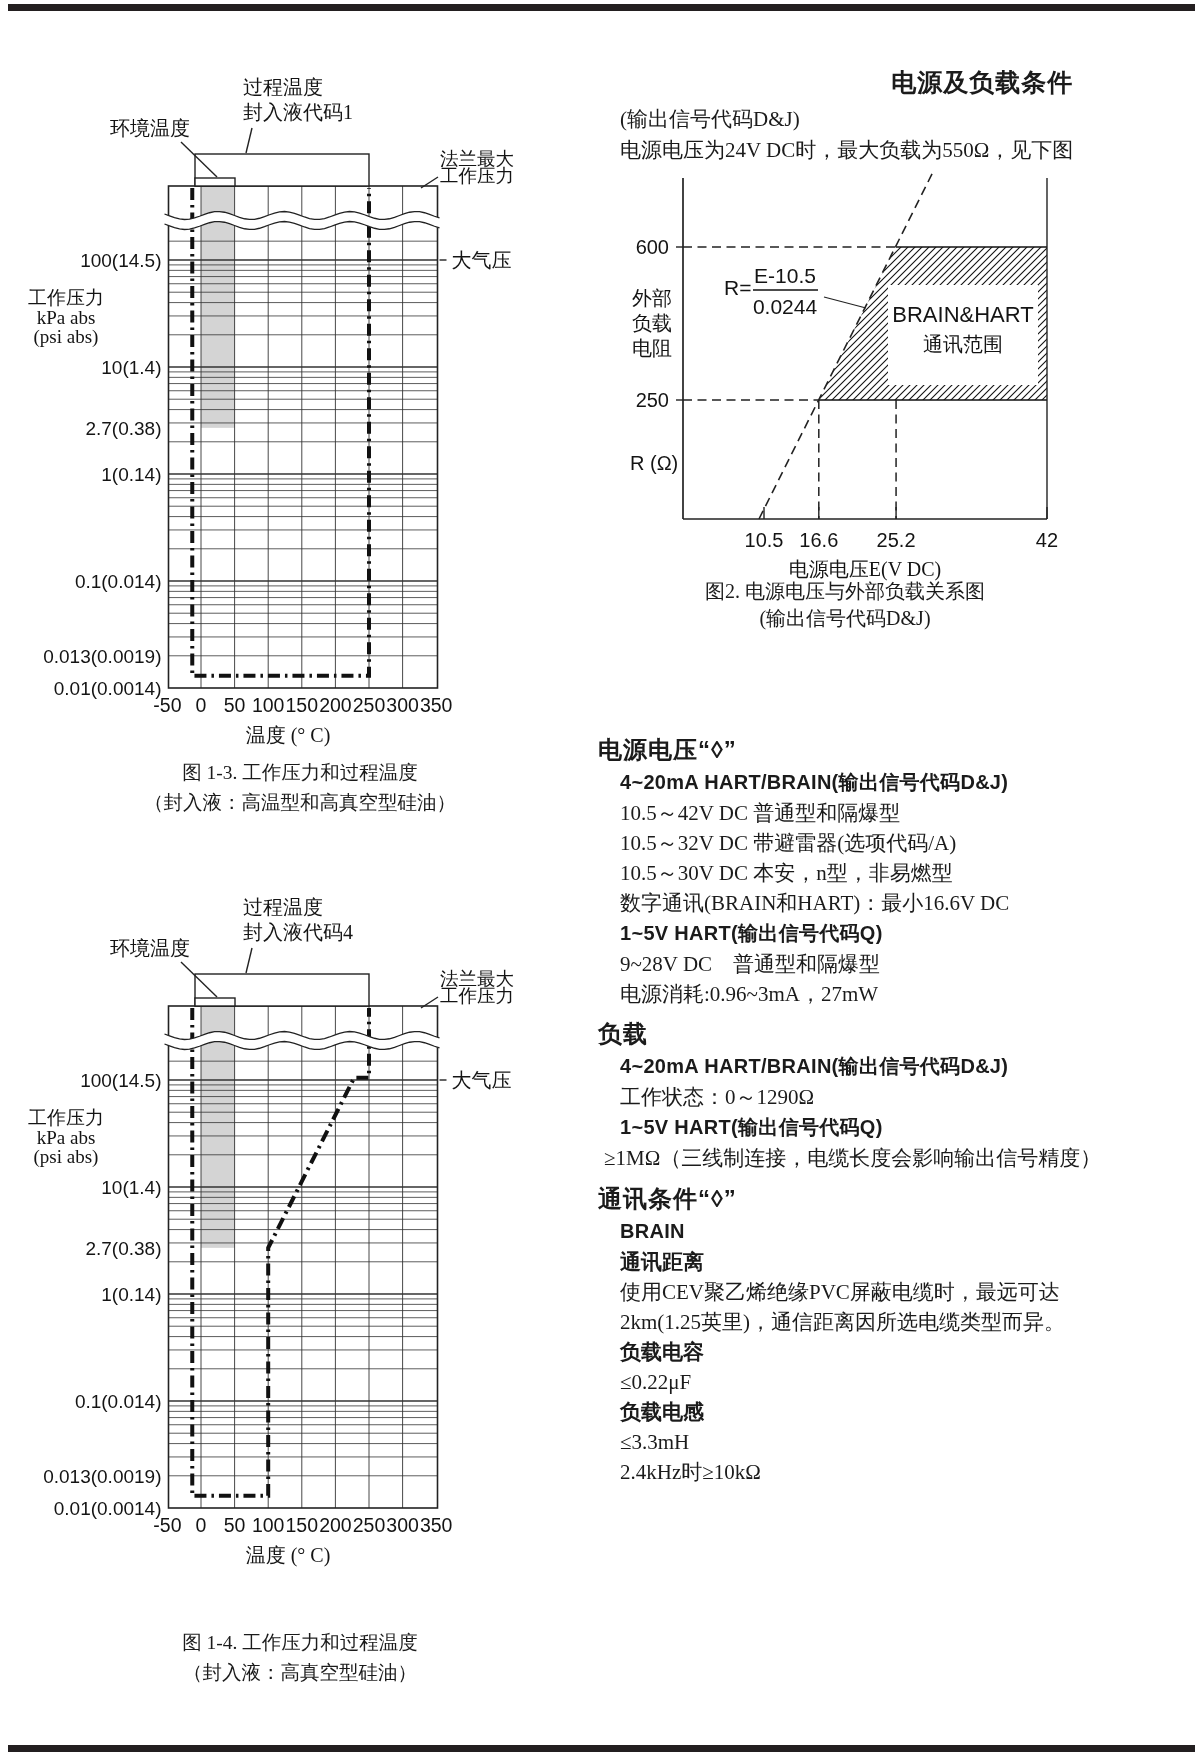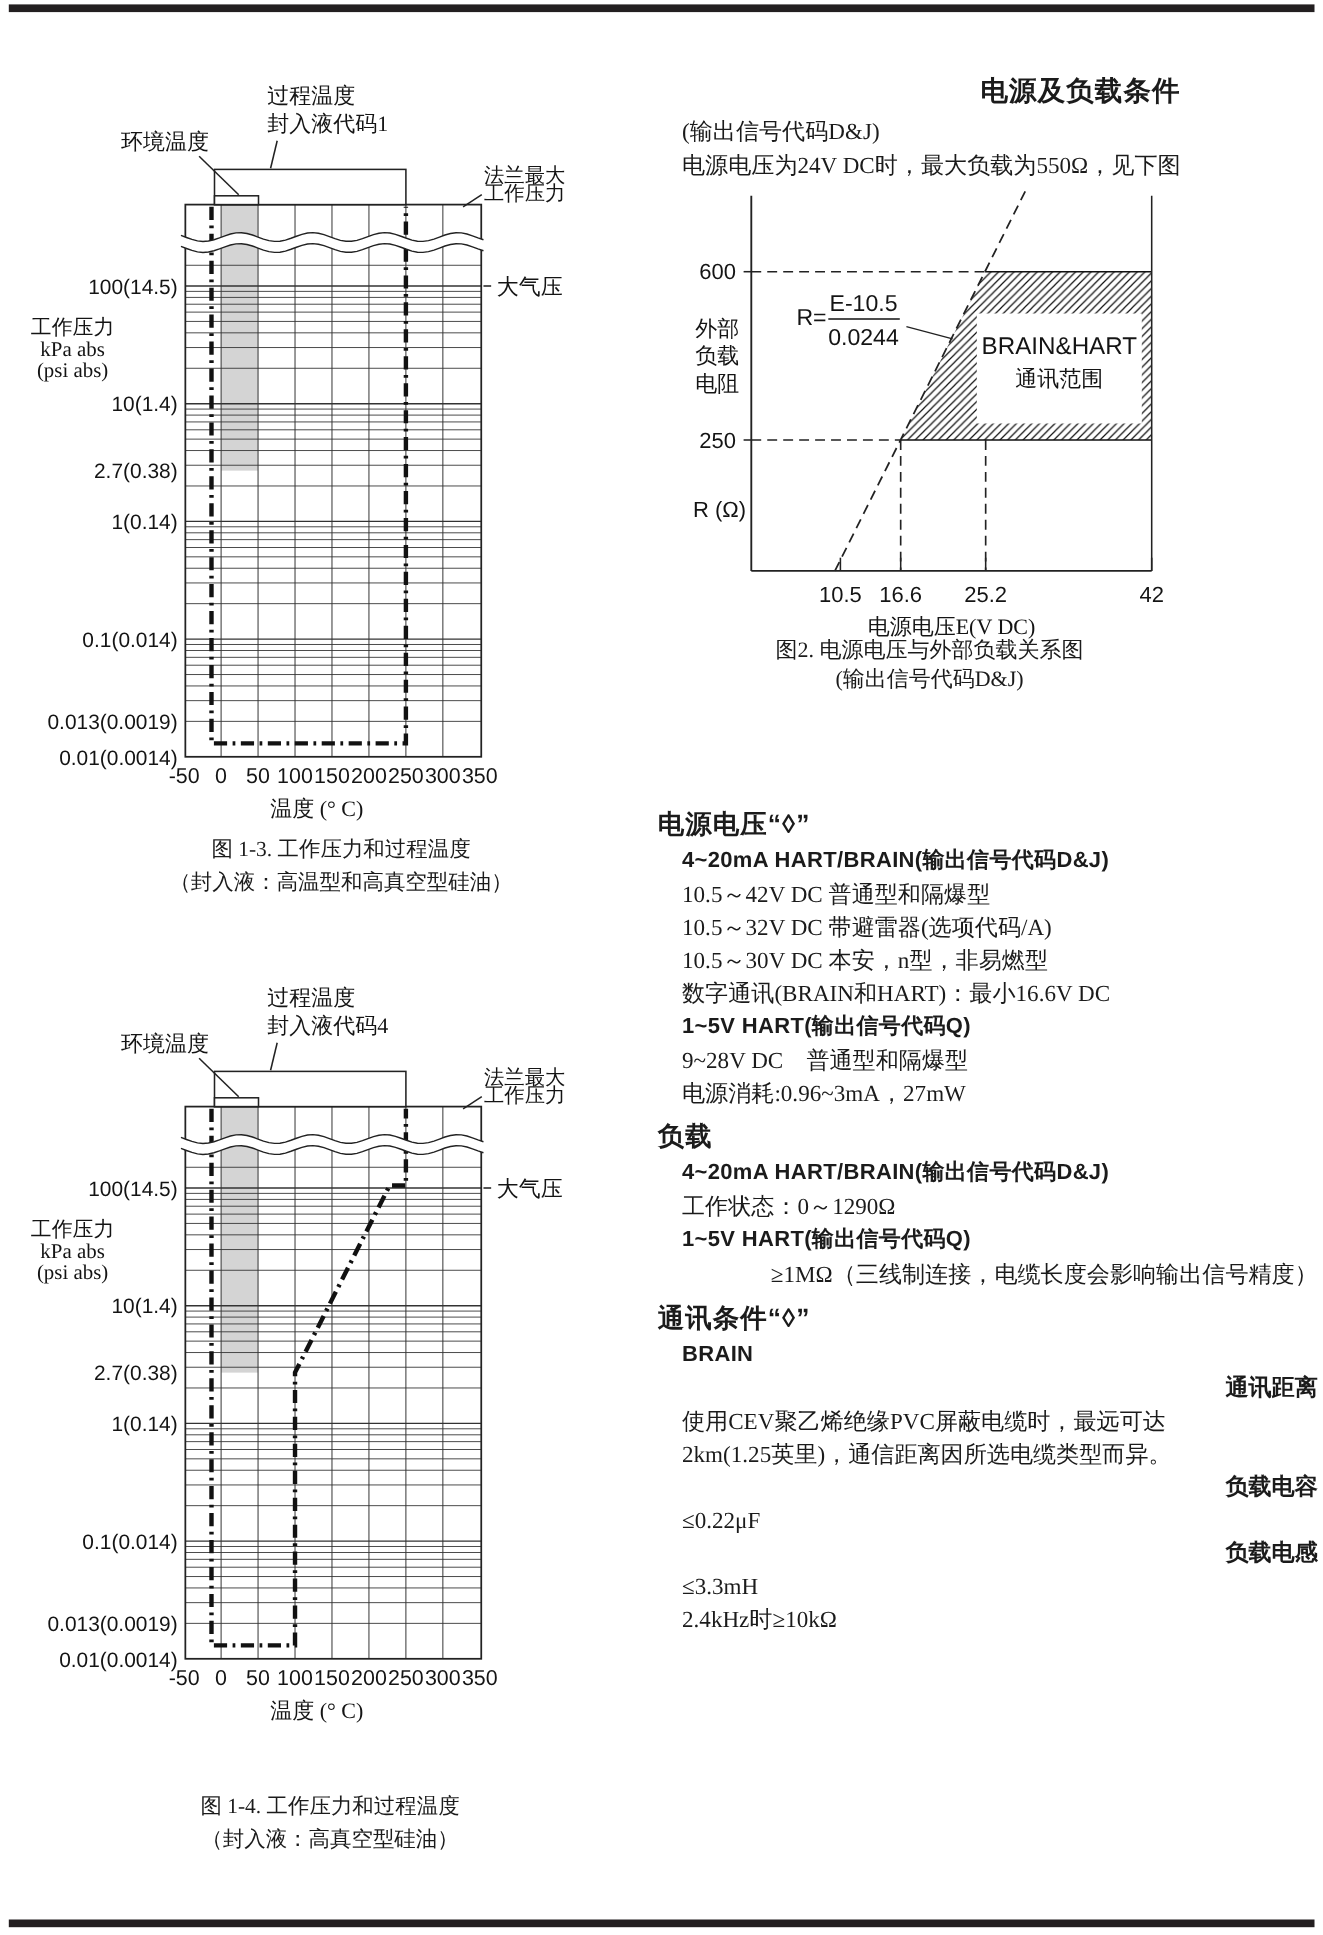--- a/index.html
+++ b/index.html
@@ -15,22 +15,22 @@
   .fig2-caption{position:absolute;left:610px;top:578px;width:470px;text-align:center;
                font:20px "Liberation Serif",serif;line-height:27px;white-space:nowrap;}
   .spec-head{position:absolute;left:598px;top:66px;white-space:nowrap;}
   .spec-title{font:bold 25px "Liberation Sans",sans-serif;letter-spacing:1px;text-align:right;}
   .spec-intro{font:21px "Liberation Serif",serif;padding-left:22px;line-height:31px;margin-top:5px;}
   .sections{position:absolute;left:598px;top:735px;width:600px;}
   .sec-h1{font:bold 24px "Liberation Sans",sans-serif;letter-spacing:1px;margin:10px 0 2px;line-height:30px;white-space:nowrap;}
   .sec-h1:first-child{margin-top:0;}
   .sec-gothic{font:bold 20px "Liberation Sans",sans-serif;letter-spacing:.3px;padding-left:22px;line-height:31px;white-space:nowrap;}
   .sec-body{font:21px "Liberation Serif",serif;padding-left:22px;line-height:30px;white-space:nowrap;}
-  .sec-body2{font:21px "Liberation Serif",serif;padding-left:6px;line-height:31px;white-space:nowrap;text-align:right;}
-  .sec-h2{font:bold 21px "Liberation Sans",sans-serif;padding-left:22px;line-height:30px;white-space:nowrap;text-align:right;}
+  .sec-body2{font:21px "Liberation Serif",serif;padding-left:6px;line-height:31px;white-space:nowrap;}
+  .sec-h2{font:bold 21px "Liberation Sans",sans-serif;padding-left:22px;line-height:30px;white-space:nowrap;}
 </style>
 </head>
 <body>
 
 <div class="page">
   <div class="rule top"></div>
   <div class="rule bottom"></div>
 
   <svg id="fig13" viewBox="0 60 560 690" style="left:0;top:60px;width:560px;height:690px">
       <rect x="201" y="186" width="33.599999999999994" height="241.84407723498833" fill="#d4d4d4"></rect>
@@ -109,21 +109,21 @@
       <text x="243" y="94" font-size="20" text-anchor="start" font-family="&quot;Liberation Serif&quot;,serif">过程温度</text>
       <text x="243" y="119" font-size="20" text-anchor="start" font-family="&quot;Liberation Serif&quot;,serif">封入液代码1</text>
       <text x="440" y="165" font-size="18.5" text-anchor="start" font-family="&quot;Liberation Serif&quot;,serif">法兰最大</text>
       <text x="440" y="182" font-size="18.5" text-anchor="start" font-family="&quot;Liberation Serif&quot;,serif">工作压力</text>
       <line x1="439.5" y1="260" x2="446.5" y2="260" stroke="#222" stroke-width="1.4"></line>
       <text x="451.5" y="267" font-size="20" text-anchor="start" font-family="&quot;Liberation Serif&quot;,serif">大气压</text>
       <line x1="181" y1="142" x2="217" y2="177" stroke="#222" stroke-width="1.4"></line>
       <line x1="252" y1="128" x2="246" y2="153" stroke="#222" stroke-width="1.4"></line>
       <line x1="438" y1="177" x2="421" y2="188" stroke="#222" stroke-width="1.4"></line>
     </svg>
-  <div class="fig-caption" style="left:100px;top:758px">
+  <div class="fig-caption" style="left:90px;top:758px">
     <div>图 1-3. 工作压力和过程温度</div>
     <div>（封入液：高温型和高真空型硅油）</div>
   </div>
 
   <svg id="fig14" viewBox="0 880 560 690" style="left:0;top:880px;width:560px;height:690px">
       <rect x="201" y="1006" width="33.599999999999994" height="241.8440772349884" fill="#d4d4d4"></rect>
       <line x1="201" y1="1006" x2="201" y2="1508" stroke="#333" stroke-width="0.9"></line>
       <line x1="234.6" y1="1006" x2="234.6" y2="1508" stroke="#333" stroke-width="0.9"></line>
       <line x1="268.2" y1="1006" x2="268.2" y2="1508" stroke="#333" stroke-width="0.9"></line>
       <line x1="301.8" y1="1006" x2="301.8" y2="1508" stroke="#333" stroke-width="0.9"></line>

